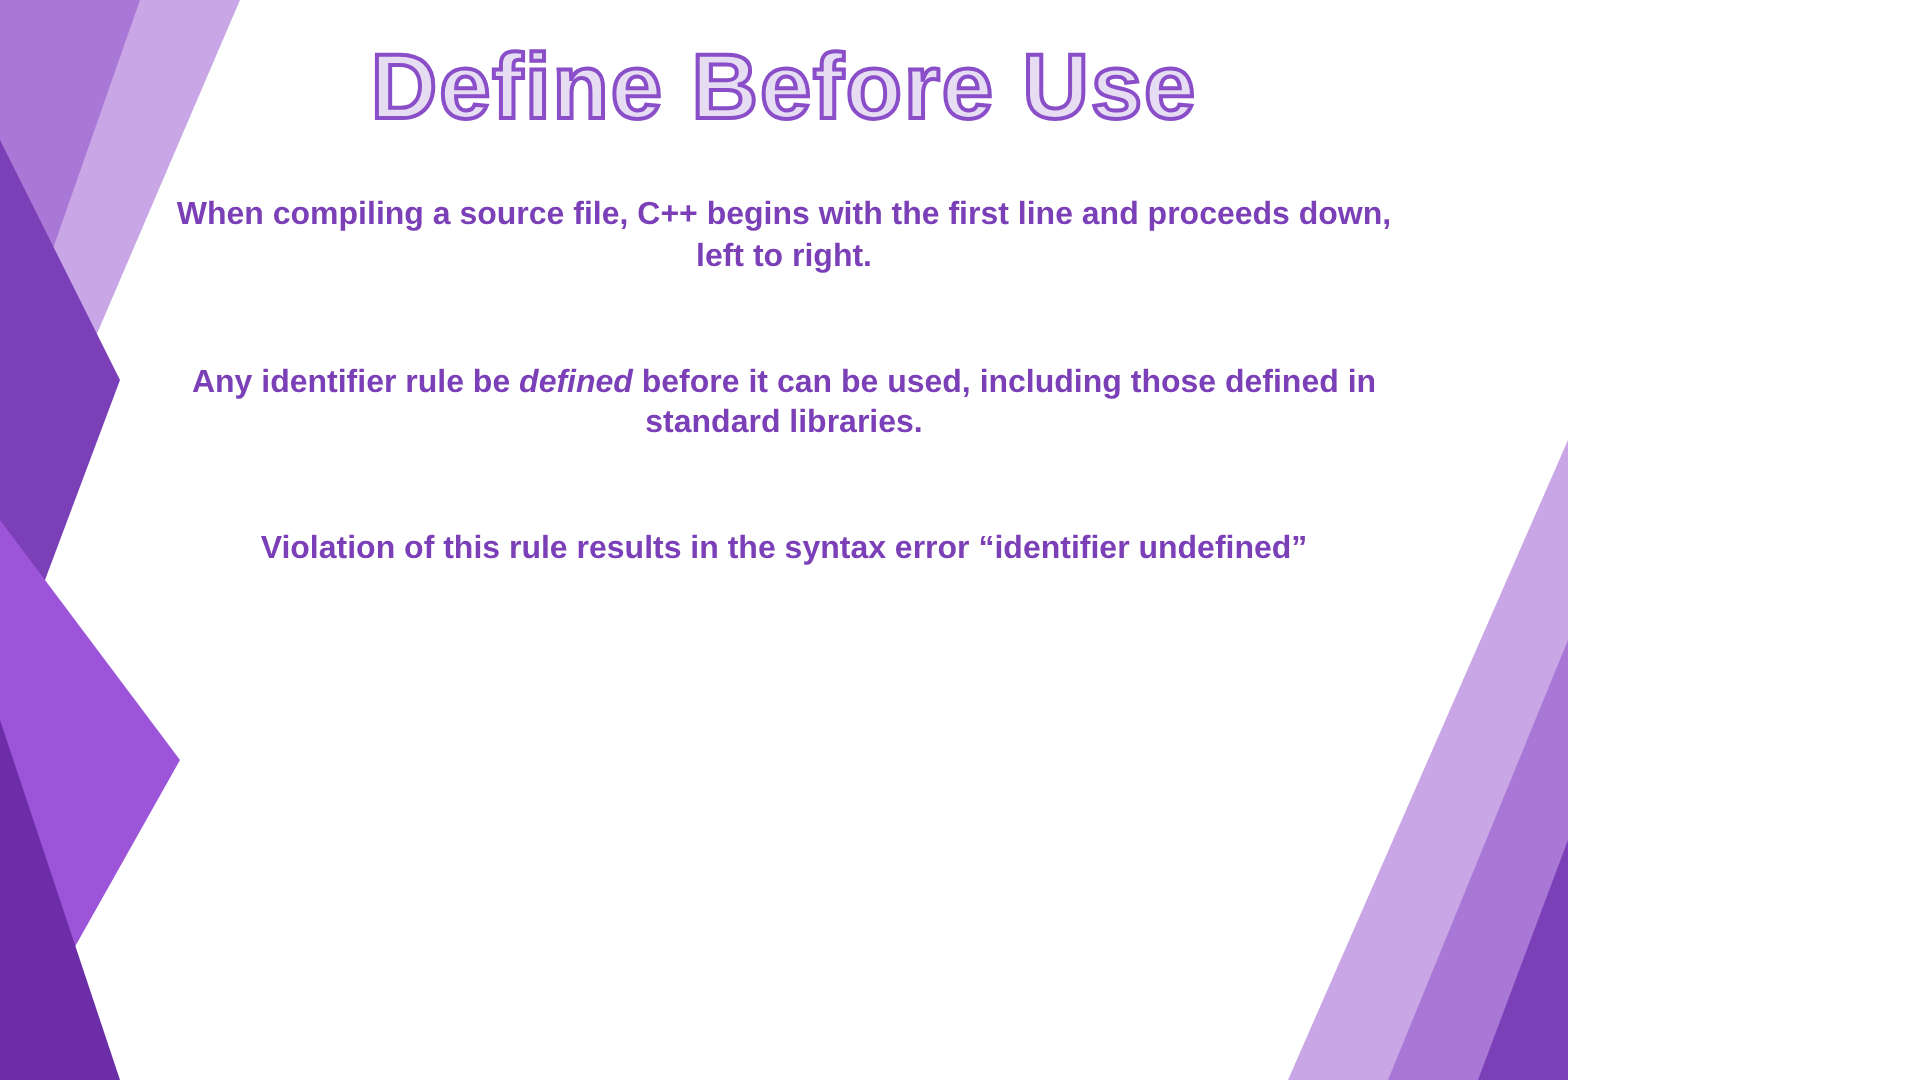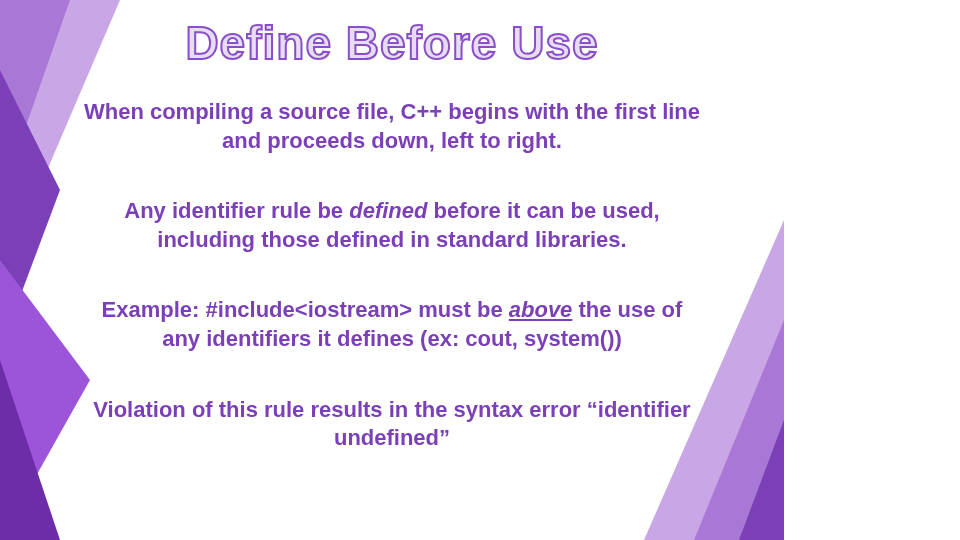--- a/index.html
+++ b/index.html
@@ -87,21 +87,21 @@
     font-weight: 700;
     color: #e6ddf2;
     -webkit-text-stroke: 2px #8a4ec9;
     letter-spacing: 1px;
     margin-top: 6px;
     margin-bottom: 28px;
     font-family: "Trebuchet MS", "Segoe UI", sans-serif;
   }
 
   .para {
-    font-size: 22px;
+    font-size: 16px;
     line-height: 1.3;
     color: #7b3fb8;
     font-weight: 700;
     margin: 0 auto 42px auto;
     max-width: 720px;
     font-family: "Trebuchet MS", "Segoe UI", sans-serif;
   }
 
   .para em {
     font-style: italic;
@@ -135,20 +135,17 @@
   <div class="content">
 
     <div class="title">Define Before Use</div>
 
     <div class="para">When compiling a source file, C++ begins with the first line and proceeds down, left to right.</div>
 
     <div class="para">
       <span>Any identifier rule be </span><em>defined</em><span> before it can be used, including those defined in standard libraries.</span>
     </div>
 
-    <div class="para">
-      <span>Example: #include&lt;iostream&gt; must be </span><span class="u">above</span><span> the use of any identifiers it defines (ex: cout, system())</span>
-    </div>
 
     <div class="para last">Violation of this rule results in the syntax error “identifier undefined”</div>
 
   </div>
 </div>
 
 </body></html>

